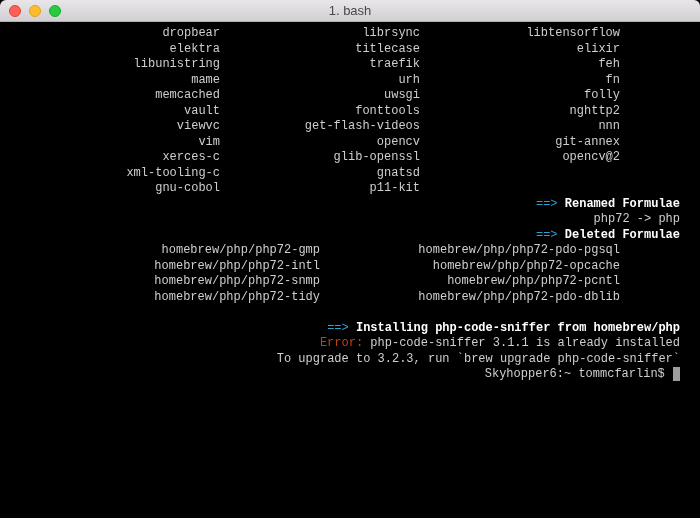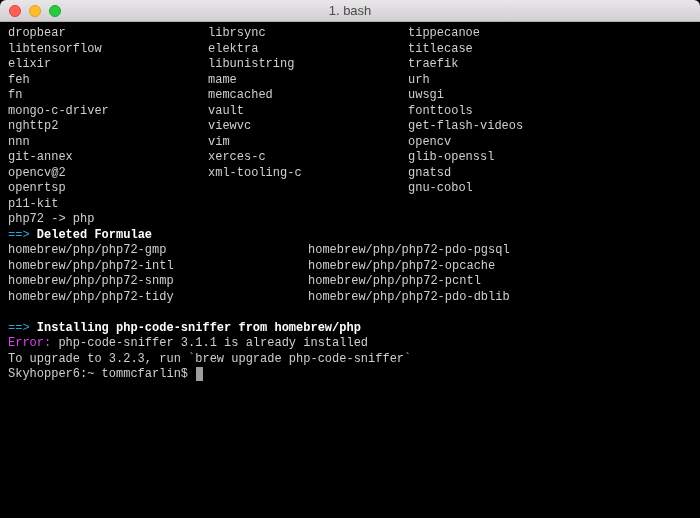--- a/index.html
+++ b/index.html
@@ -42,36 +42,37 @@
     .title {
       position: absolute;
       left: 50%;
       transform: translateX(-50%);
       font-family: -apple-system, "Helvetica Neue", Arial, sans-serif;
       font-size: 13px;
       color: #4a4a4a;
     }
     .terminal {
       background: #000;
-      padding: 4px 8px;
+      padding: 4px 20px;
       color: #cfcfcf;
       line-height: 15.5px;
       height: calc(100% - 22px);
+      text-align: right;
     }
     .cols3 {
       display: grid;
       grid-template-columns: 200px 200px 200px;
     }
     .cols2 {
       display: grid;
       grid-template-columns: 300px 300px;
     }
     .arrow { color: #2aa1d8; }
     .bold { font-weight: bold; color: #ffffff; }
-    .error { color: #d946ef; }
+    .error { color: #c2410c; }
     .row { white-space: pre; }
     .prompt-line { white-space: pre; }
     .cursor {
       display: inline-block;
       width: 7px;
       height: 14px;
       background: #9e9e9e;
       vertical-align: text-bottom;
       margin-left: 1px;
     }
@@ -87,66 +88,65 @@
       <div class="light green"></div>
     </div>
     <div class="title">1. bash</div>
   </div>
 
   <div class="terminal">
 
     <div class="cols3">
       <span>dropbear</span>
       <span>librsync</span>
-      <span>tippecanoe</span>
 
       <span>libtensorflow</span>
       <span>elektra</span>
       <span>titlecase</span>
 
       <span>elixir</span>
       <span>libunistring</span>
       <span>traefik</span>
 
       <span>feh</span>
       <span>mame</span>
       <span>urh</span>
 
       <span>fn</span>
       <span>memcached</span>
       <span>uwsgi</span>
 
-      <span>mongo-c-driver</span>
+      <span>folly</span>
       <span>vault</span>
 
       <span>fonttools</span>
       <span>nghttp2</span>
       <span>viewvc</span>
 
       <span>get-flash-videos</span>
       <span>nnn</span>
       <span>vim</span>
 
       <span>opencv</span>
       <span>git-annex</span>
       <span>xerces-c</span>
 
       <span>glib-openssl</span>
       <span>opencv@2</span>
       <span>xml-tooling-c</span>
 
       <span>gnatsd</span>
-      <span>openrtsp</span>
       <span></span>
 
       <span>gnu-cobol</span>
       <span>p11-kit</span>
       <span></span>
     </div>
 
+    <div class="row"><span class="arrow">==&gt;</span> <span class="bold">Renamed Formulae</span></div>
     <div class="row">php72 -&gt; php</div>
 
     <div class="row"><span class="arrow">==&gt;</span> <span class="bold">Deleted Formulae</span></div>
 
     <div class="cols2">
       <span>homebrew/php/php72-gmp</span>
       <span>homebrew/php/php72-pdo-pgsql</span>
       <span>homebrew/php/php72-intl</span>
       <span>homebrew/php/php72-opcache</span>
       <span>homebrew/php/php72-snmp</span>

